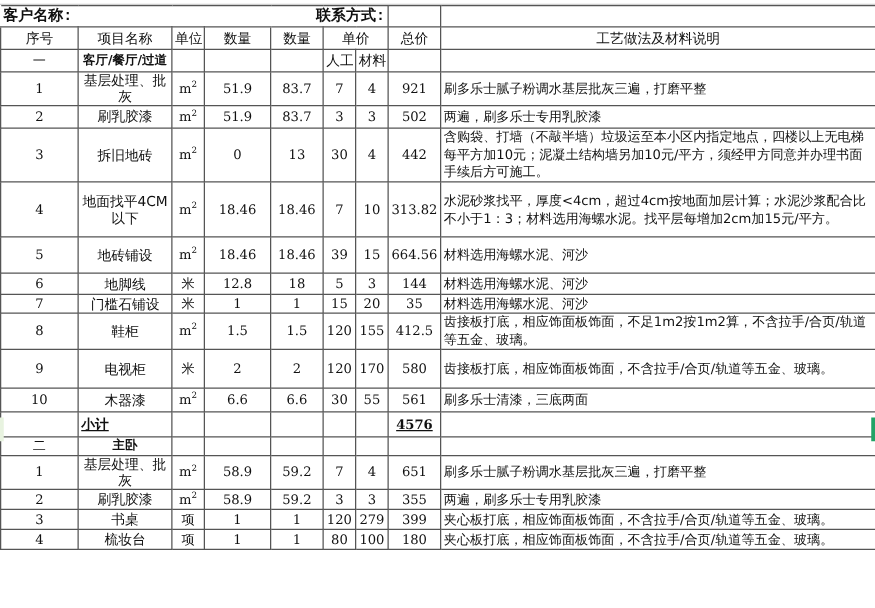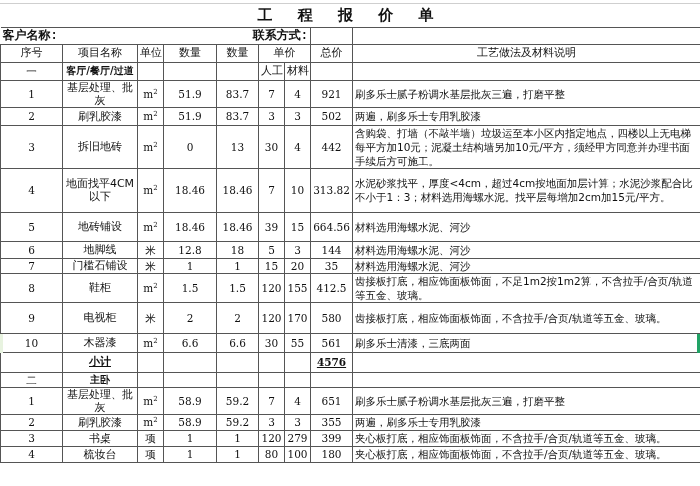--- a/index.html
+++ b/index.html
@@ -11,21 +11,21 @@
   td { border:1px solid #555; padding:0 2px; font-size:10.5px; line-height:12px; white-space:nowrap; overflow:hidden; vertical-align:middle; }
   .noline { border-left:none; border-right:none; }
   .title { font-family:"DejaVu Sans", sans-serif; font-size:15px; font-weight:bold; text-align:center; letter-spacing:10px; border:none; border-bottom:1px solid #555; }
   .infobold { font-family:Liberation Mono, monospace; font-weight:bold; font-size:12px; }
   .info { font-family:"DejaVu Sans", sans-serif; font-size:11px; }
   .c { text-align:center; }
   .l { text-align:left; }
   .desc { font-family:"DejaVu Sans", sans-serif; font-size:10.5px; white-space:normal; line-height:14px; }
   .name { font-family:"DejaVu Sans", sans-serif; font-size:11px; text-align:center; white-space:normal; line-height:13px; }
   .sect { font-family:"DejaVu Sans", sans-serif; font-weight:bold; font-size:10px; }
-  .sub { font-family:"DejaVu Sans", sans-serif; font-weight:bold; text-decoration:underline; text-align:center; font-size:11px; }
+  .sub { font-family:"DejaVu Sans", sans-serif; font-weight:bold; text-decoration:underline; text-align:left; font-size:11px; }
   .subnum { font-weight:bold; text-decoration:underline; text-align:center;margin-left:36px; }
   .hdr { font-family:"DejaVu Sans", sans-serif; font-size:11px; text-align:center; }
   sup { font-size:7px; line-height:0; }
   .sel { position:absolute; left:697px; top:334px; width:3px; height:19px; background:#21a366; }
   .selL { position:absolute; left:0px; top:334px; width:3px; height:19px; background:#e8f3e0; }
 </style>
 </head>
 <body>
 
 <div class="sheet">
@@ -36,23 +36,20 @@
         <col style="width:75px">
         <col style="width:26px">
         <col style="width:53px">
         <col style="width:42px">
         <col style="width:26px">
         <col style="width:26px">
         <col style="width:42px">
         <col style="width:348px">
     </colgroup>
     <tbody id="tb">
-      <tr style="height:23px">
-        <td colspan="9" class="title">工 程 报 价 单</td>
-      </tr>
       <tr style="height:17px">
         <td colspan="4" class="infobold noline" style="border-left:none">客户名称:</td>
         <td colspan="3" class="infobold" style="text-align:right;border-left:none;">联系方式:</td>
         <td></td>
         <td></td>
       </tr>
       <tr style="height:18px">
         <td class="hdr">序号</td>
         <td class="hdr">项目名称</td>
         <td class="hdr">单位</td>

